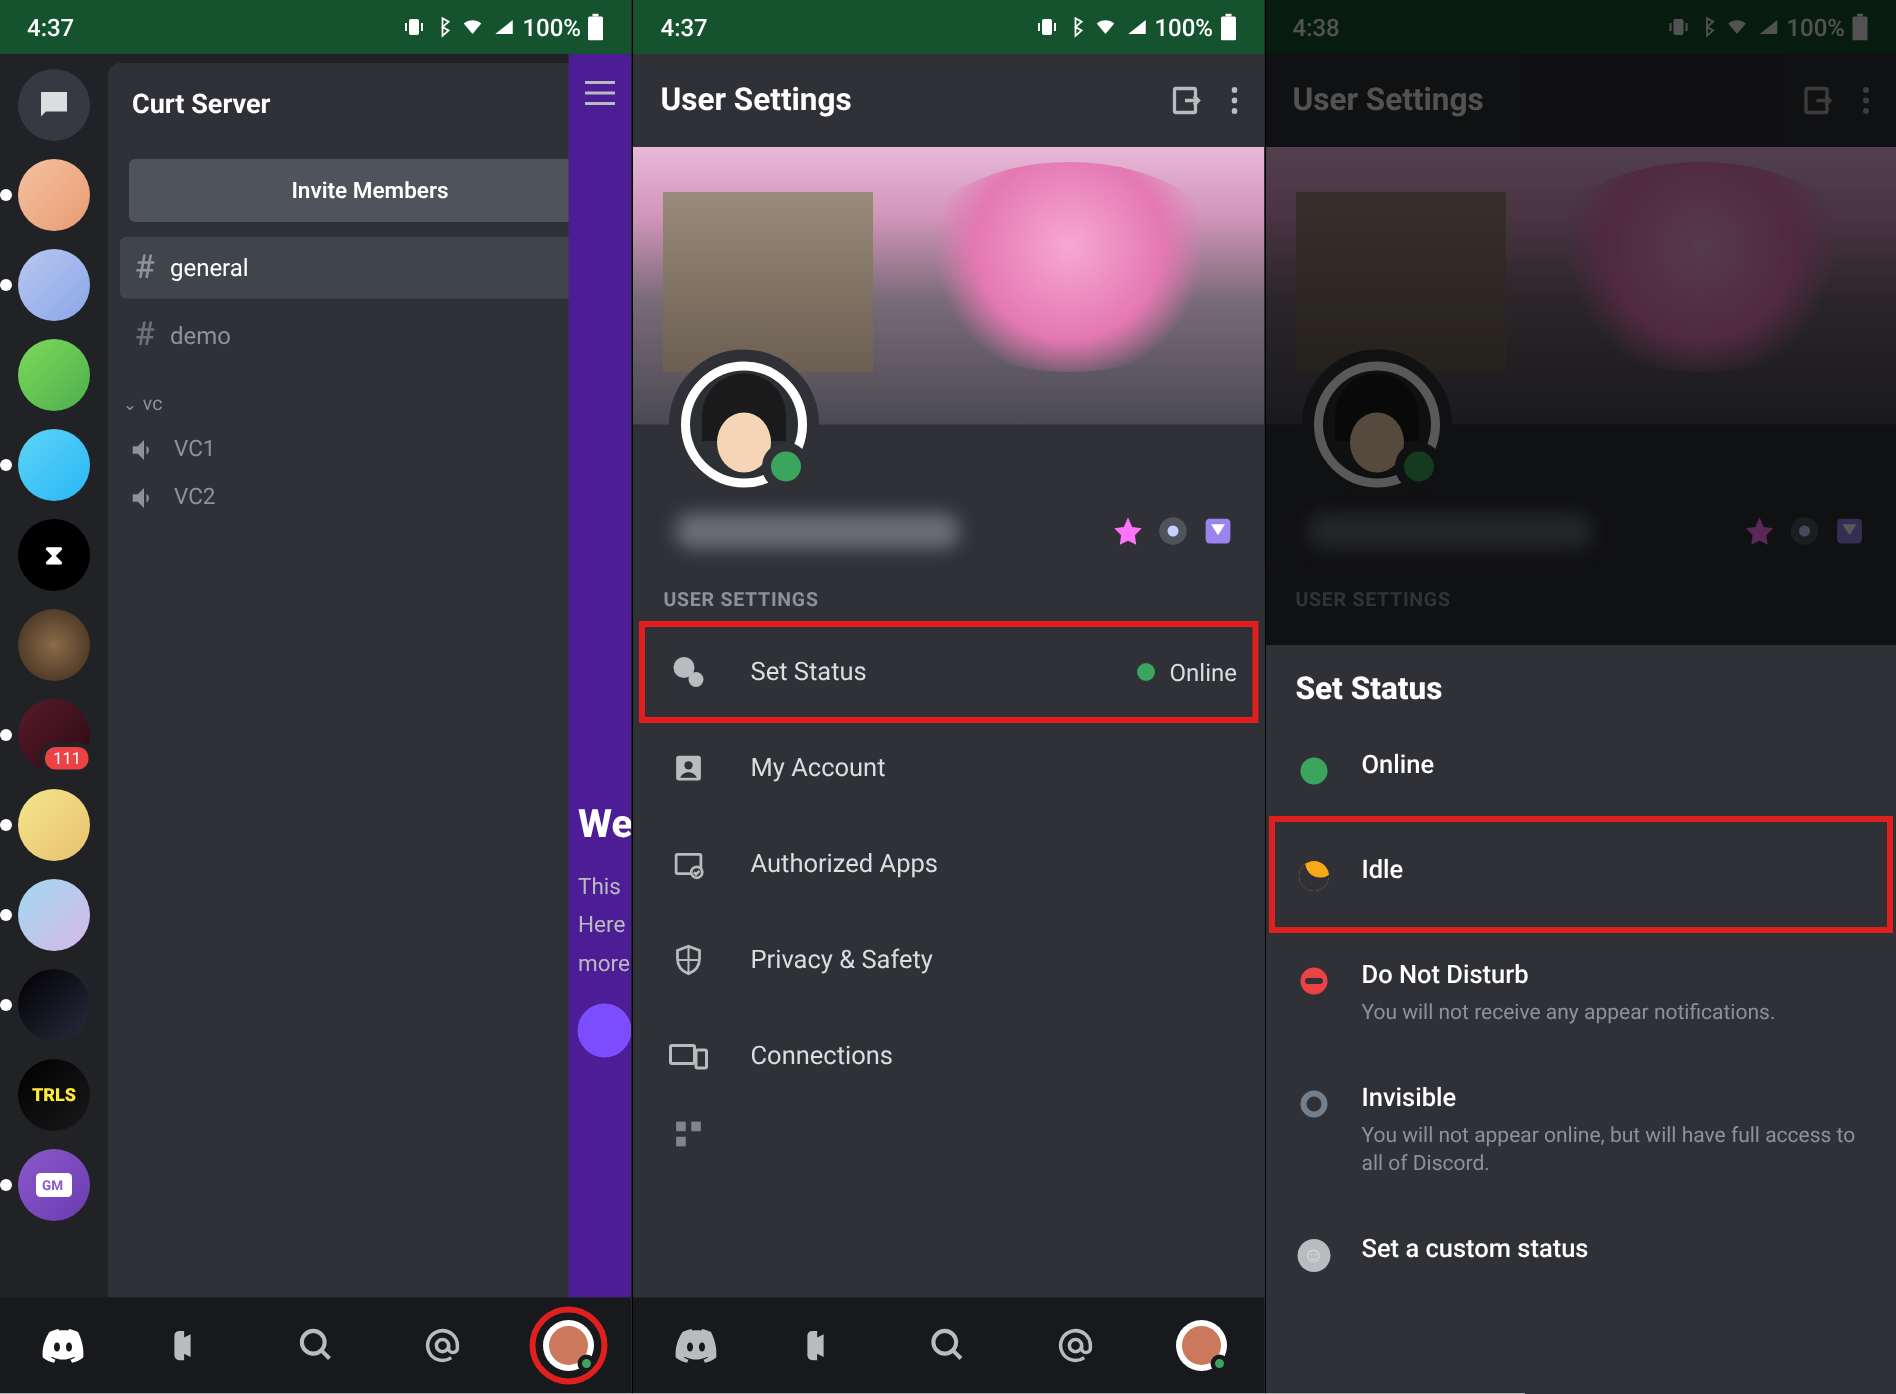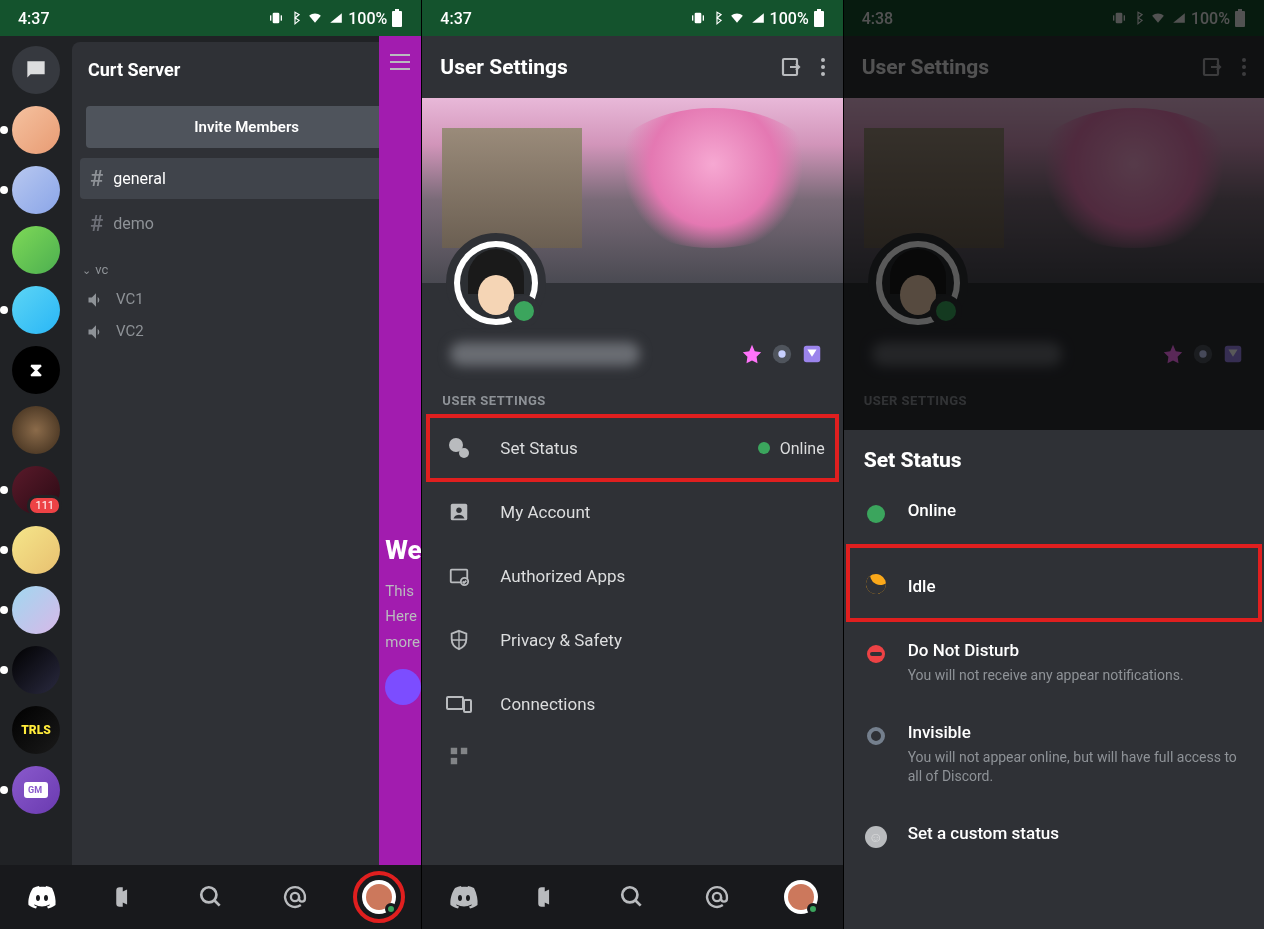--- a/index.html
+++ b/index.html
@@ -96,21 +96,21 @@
     font-size: 13px; color: #8e9297;
   }
   .vc-chev { font-size: 11px; margin-right: 4px; }
   .vc-row {
     padding: 6px 14px; display: flex; align-items: flex-start; gap: 10px;
     color: #8e9297; font-size: 15px;
   }
 
   .s1-peek {
     position: absolute; top: 36px; right: 0; width: 42px; height: calc(100% - 36px - 64px);
-    background: #a21caf; display: flex; flex-direction: column; align-items: center;
+    background: #4c1d95; display: flex; flex-direction: column; align-items: center;
     padding-top: 18px; color: #b9bbbe;
   }
   .s1-peek .ham { width: 20px; }
   .s1-peek-content {
     position: absolute; bottom: 160px; left: 6px; right: 0; color: #b9bbbe;
     font-size: 15px; line-height: 1.7;
   }
   .s1-peek-content .wtitle { font-size: 26px; font-weight: 800; color: #fff; margin-bottom: 6px; }
   .s1-peek-content .wave { width: 36px; height: 36px; border-radius: 50%; background: #7c4dff; margin-top: 14px; }
 
@@ -635,21 +635,21 @@
 
     <div class="status-row">
       <span class="st-ico">
           <span class="st-online"></span>
         </span>
       <div>
           <div class="lbl">Online</div>
         </div>
     </div>
 
-    <div class="status-row" style="padding-top:26px;padding-bottom:26px;align-items:flex-end;">
+    <div class="status-row" style="padding-top:26px;padding-bottom:26px;">
       <span class="st-ico">
           <span class="st-moon"></span>
         </span>
       <div>
           <div class="lbl">Idle</div>
         </div>
       <div class="red-box" style="left:2px;right:2px;top:0;bottom:0;"></div>
     </div>
 
     <div class="status-row">

